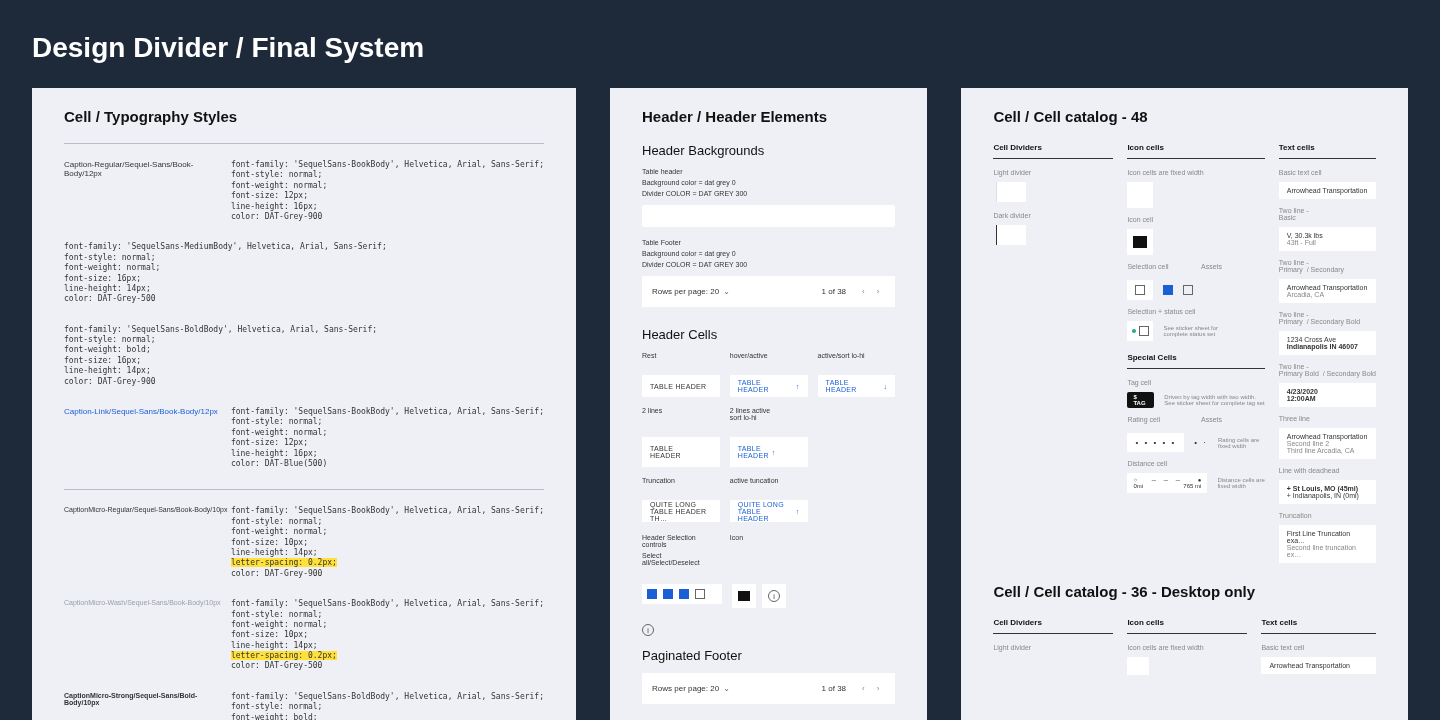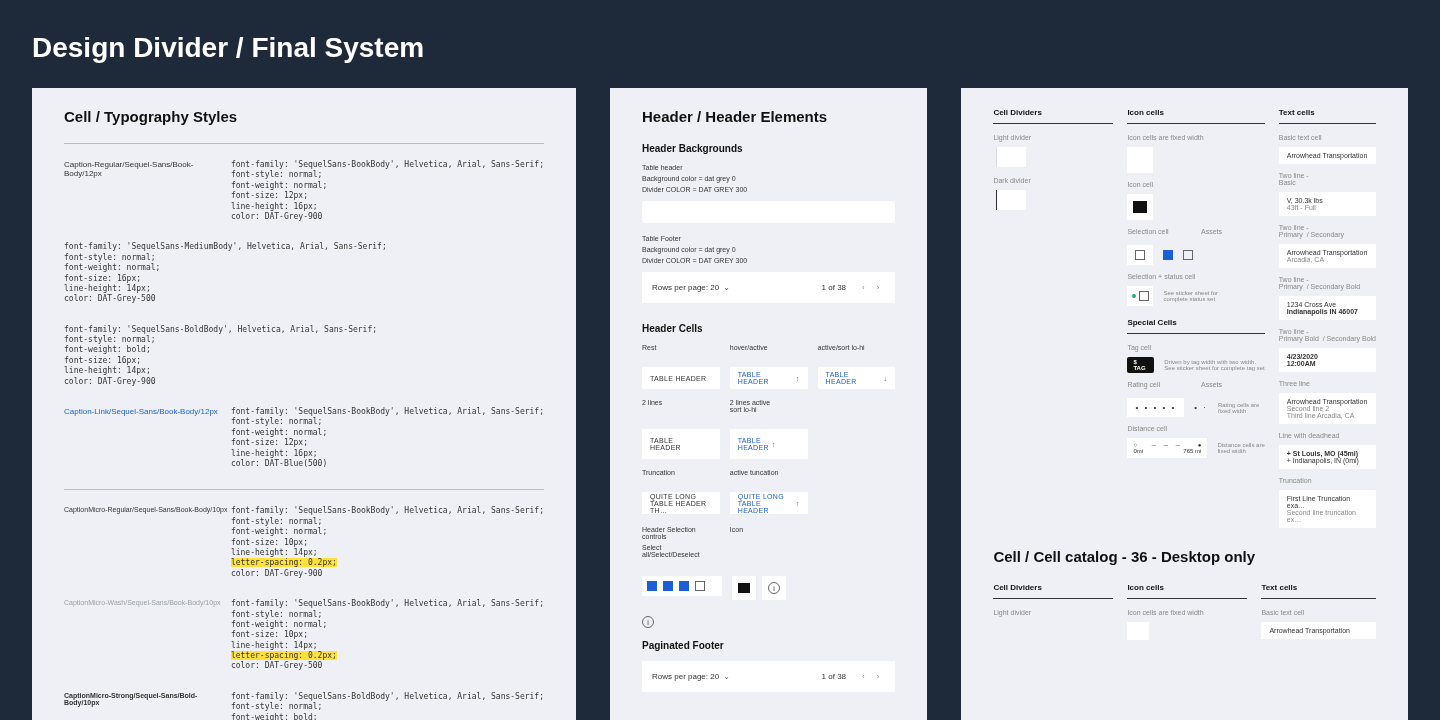--- a/index.html
+++ b/index.html
@@ -4,21 +4,21 @@
 <style>
 * { box-sizing: border-box; margin: 0; padding: 0; }
 body { background: #1e2a3a; font-family: Helvetica, Arial, sans-serif; width: 1440px; height: 720px; overflow: hidden; }
 .page-title { color: #fff; font-size: 28px; font-weight: bold; padding: 32px 0 24px 32px; }
 .boards { display: flex; gap: 34px; padding: 0 32px; }
 .board { background: #eef0f5; padding: 20px 32px; font-size: 9px; color: #333; }
 .b1 { width: 544px; height: 640px; }
 .b2 { width: 348px; height: 640px; }
 .b3 { width: 448px; height: 640px; }
 .board-h1 { font-size: 15px; font-weight: bold; margin-bottom: 18px; color: #111; }
-.board-h2 { font-size: 10px; font-weight: bold; margin-bottom: 10px; color: #111; }
+.board-h2 { font-size: 13px; font-weight: normal; margin-bottom: 10px; color: #111; }
 .board-h3 { font-size: 8px; font-weight: bold; margin-bottom: 6px; color: #111; }
 .hr { border-top: 1px solid #b8bcc4; margin: 8px 0 16px; }
 .hr-dark { border-top: 1px solid #333; margin: 6px 0 10px; }
 .typo-row { display: flex; margin-bottom: 20px; }
 .typo-label { width: 188px; font-size: 8px; }
 .typo-code { font-family: monospace; font-size: 8px; line-height: 1.3; white-space: pre; }
 .wash { color: #9aa0a8; }
 .bold { font-weight: bold; }
 .link { color: #1a5fd6; }
 .hl { background: #ffe13a; }
@@ -284,20 +284,21 @@
       <span class="rpp">Rows per page: 20</span>
       <span class="chev">⌄</span>
       <span class="spacer"></span>
       <span class="pg">1 of 38</span>
       <span class="arr">‹</span>
       <span class="arr">›</span>
     </div>
   </div>
 
   <div class="board b3">
+    <div class="board-h1">Cell / Cell catalog - 48</div>
     <div class="cols3 mb8">
       <div class="col-a">
         <div class="board-h3">Cell Dividers</div>
         <div class="hr-dark"></div>
         <div class="small-light">Light divider</div>
         <div class="divider-sample"></div>
         <div class="small-light">Dark divider</div>
         <div class="divider-sample dark"></div>
       </div>
       <div class="col-b">

